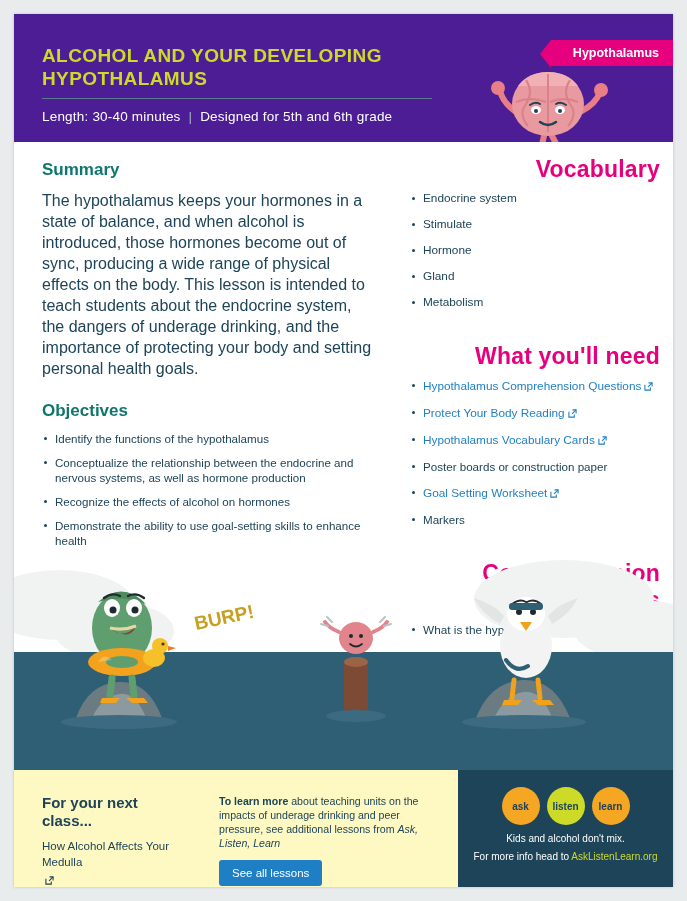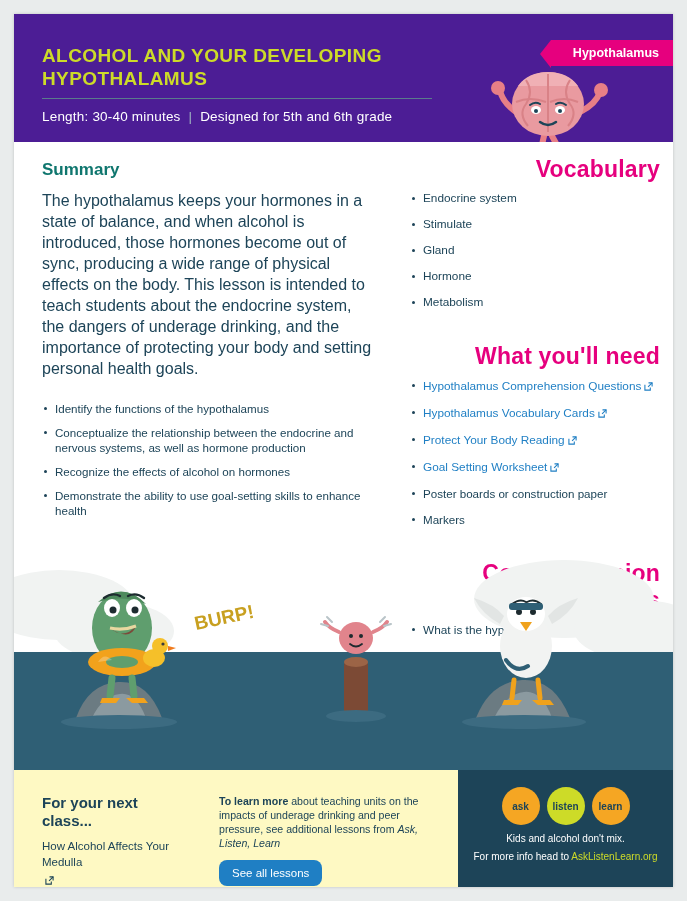--- a/index.html
+++ b/index.html
@@ -211,21 +211,21 @@
     line-height:14px;
   }
   .footer-mid b{font-weight:bold;}
   .footer-mid i{font-style:italic;}
   .btn{
     display:inline-block;
     background:#1f7fc4;
     color:#ffffff;
     font-size:11.5px;
     padding:7px 13px;
-    border-radius:8px;
+    border-radius:3px;
     text-decoration:none;
   }
   .footer-right{
     position:absolute;
     right:0;top:0;
     width:215px;height:117px;
     background:#1d4458;
     text-align:center;
   }
   .ball-row{
@@ -306,71 +306,72 @@
         </svg>
       </div>
     </div>
 
     <div class="body">
 
       <div class="col-left">
         <h2 class="dark">Summary</h2>
         <p class="summary-text">The hypothalamus keeps your hormones in a state of balance, and when alcohol is introduced, those hormones become out of sync, producing a wide range of physical effects on the body. This lesson is intended to teach students about the endocrine system, the dangers of underage drinking, and the importance of protecting your body and setting personal health goals.</p>
 
+        <h2 class="dark">Objectives</h2>
         <ul class="bullets">
           <li>Identify the functions of the hypothalamus</li>
           <li>Conceptualize the relationship between the endocrine and nervous systems, as well as hormone production</li>
           <li>Recognize the effects of alcohol on hormones</li>
           <li>Demonstrate the ability to use goal-setting skills to enhance health</li>
         </ul>
       </div>
 
       <div class="col-right">
         <h2 class="pink">Vocabulary</h2>
         <ul class="bullets vocab">
           <li>Endocrine system</li>
           <li>Stimulate</li>
+          <li>Hormone</li>
           <li>Gland</li>
-          <li>Hormone</li>
           <li>Metabolism</li>
         </ul>
 
         <div class="spacer-lg"></div>
 
         <h2 class="pink">What you'll need</h2>
         <ul class="bullets needs">
           <li>
             <a href="#">Hypothalamus Comprehension Questions</a><span class="ext"><svg width="9" height="9" viewBox="0 0 10 10">
-                  <path d="M1 3v6h6V6" stroke="#1f7fc4" stroke-width="1.2" fill="none"></path>
-                  <path d="M5 1h4v4" stroke="#1f7fc4" stroke-width="1.2" fill="none"></path>
-                  <path d="M9 1L4.5 5.5" stroke="#1f7fc4" stroke-width="1.2" fill="none"></path>
-                </svg></span>
-          </li>
-          <li>
-            <a href="#">Hypothalamus Vocabulary Cards</a><span class="ext"><svg width="9" height="9" viewBox="0 0 10 10">
                   <path d="M1 3v6h6V6" stroke="#1f7fc4" stroke-width="1.2" fill="none"></path>
                   <path d="M5 1h4v4" stroke="#1f7fc4" stroke-width="1.2" fill="none"></path>
                   <path d="M9 1L4.5 5.5" stroke="#1f7fc4" stroke-width="1.2" fill="none"></path>
                 </svg></span>
           </li>
           <li>
             <a href="#">Protect Your Body Reading</a><span class="ext"><svg width="9" height="9" viewBox="0 0 10 10">
                   <path d="M1 3v6h6V6" stroke="#1f7fc4" stroke-width="1.2" fill="none"></path>
                   <path d="M5 1h4v4" stroke="#1f7fc4" stroke-width="1.2" fill="none"></path>
                   <path d="M9 1L4.5 5.5" stroke="#1f7fc4" stroke-width="1.2" fill="none"></path>
                 </svg></span>
           </li>
           <li>
+            <a href="#">Hypothalamus Vocabulary Cards</a><span class="ext"><svg width="9" height="9" viewBox="0 0 10 10">
+                  <path d="M1 3v6h6V6" stroke="#1f7fc4" stroke-width="1.2" fill="none"></path>
+                  <path d="M5 1h4v4" stroke="#1f7fc4" stroke-width="1.2" fill="none"></path>
+                  <path d="M9 1L4.5 5.5" stroke="#1f7fc4" stroke-width="1.2" fill="none"></path>
+                </svg></span>
+          </li>
+          <li>Poster boards or construction paper</li>
+          <li>
             <a href="#">Goal Setting Worksheet</a><span class="ext"><svg width="9" height="9" viewBox="0 0 10 10">
                   <path d="M1 3v6h6V6" stroke="#1f7fc4" stroke-width="1.2" fill="none"></path>
                   <path d="M5 1h4v4" stroke="#1f7fc4" stroke-width="1.2" fill="none"></path>
                   <path d="M9 1L4.5 5.5" stroke="#1f7fc4" stroke-width="1.2" fill="none"></path>
                 </svg></span>
           </li>
-          <li>Poster boards or construction paper</li>
           <li>Markers</li>
         </ul>
 
         <div class="spacer-lg"></div>
 
         <h2 class="pink">Comprehension Questions</h2>
         <ul class="bullets questions">
           <li>What is the hypothalamus' job?</li>
           <li>What increases when the hypothalamus is impaired by alcohol?</li>
           <li>What decreases?</li>

